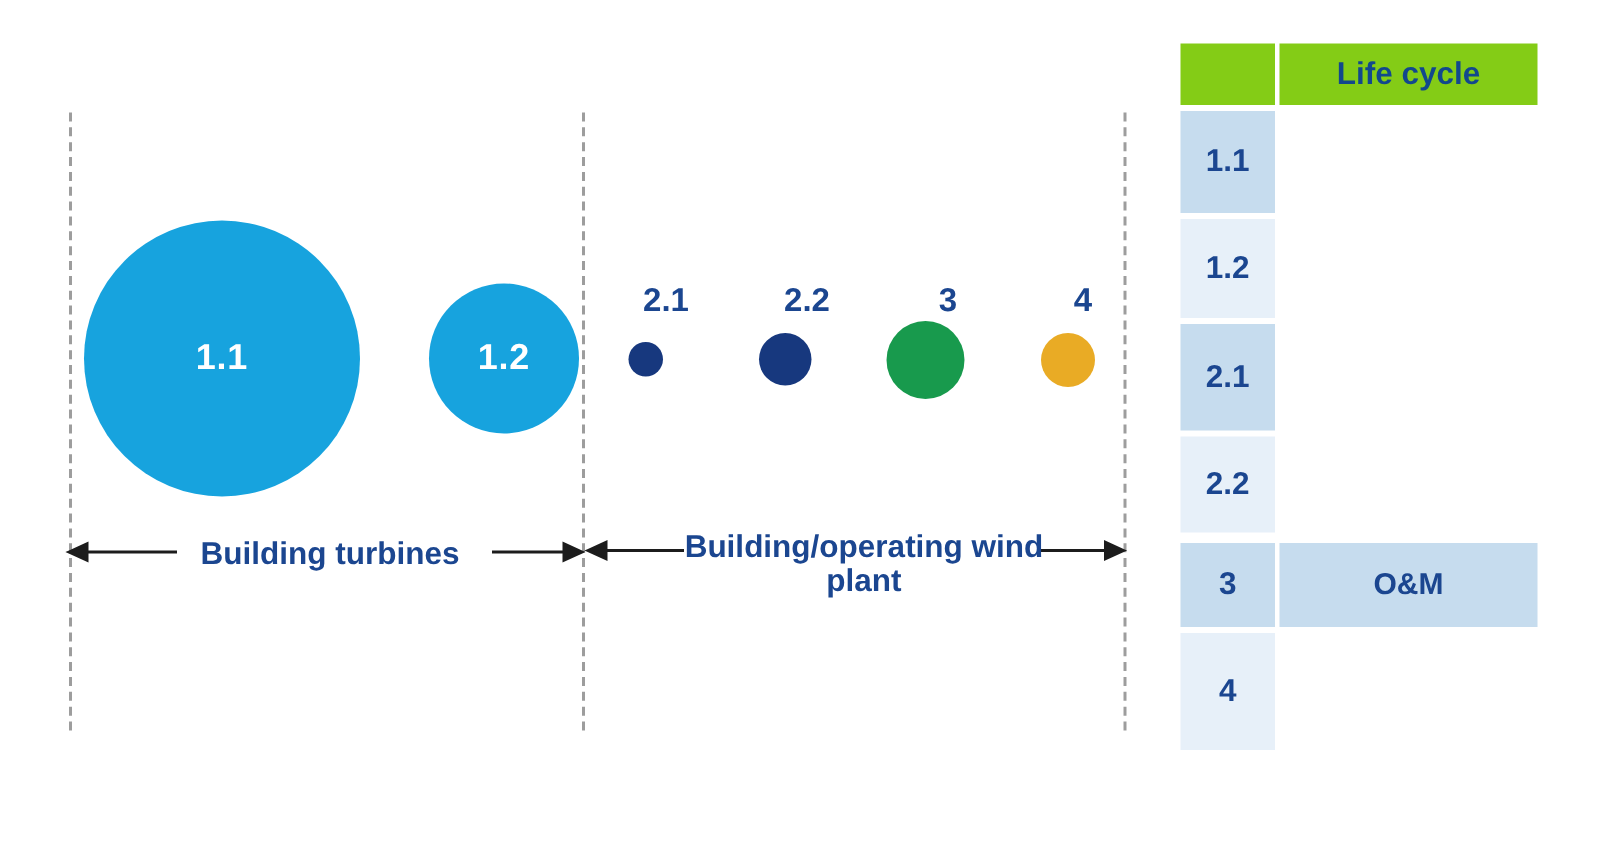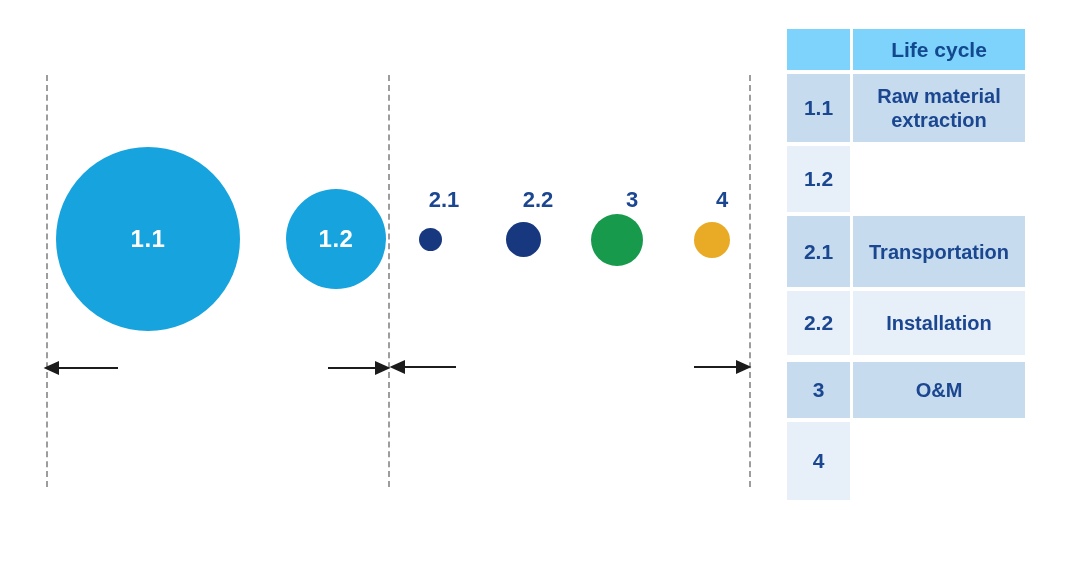--- a/index.html
+++ b/index.html
@@ -58,21 +58,21 @@
   
   .table { position: absolute; left: 787px; top: 29px; width: 238px; }
   .trow { position: absolute; left: 0; width: 238px; display: flex; }
   .cell {
     display: flex; align-items: center; justify-content: center;
     color: #1b4690; font-weight: bold; text-align: center;
   }
   .c1 { width: 63px; margin-right: 3px; font-size: 21px; }
   .c2 { flex: 1; font-size: 20px; line-height: 24px; padding: 0 8px; }
   .hdr  { top: 0;   height: 41px; }
-  .hdr .cell { background: #7dd3fc; }
+  .hdr .cell { background: #84cc16; }
   .hdr .c2 { color: #12488d; font-size: 21px; }
   .r0 { top: 45px;  height: 68px; }
   .r1 { top: 117px; height: 66px; }
   .r2 { top: 187px; height: 71px; }
   .r3 { top: 262px; height: 64px; }
   .r4 { top: 333px; height: 56px; }
   .r5 { top: 393px; height: 78px; }
   .shade-dark .cell  { background: #c6dcee; }
   .shade-light .cell { background: #e7f0f9; }
 
@@ -113,40 +113,39 @@
       <polygon points="46,368 58,362.5 58,373.5"></polygon>
       <line x1="328" y1="368" x2="377" y2="368"></line>
       <polygon points="388,368 376,362.5 376,373.5"></polygon>
       <line x1="402" y1="367" x2="456" y2="367"></line>
       <polygon points="392,367 404,361.5 404,372.5"></polygon>
       <line x1="694" y1="367" x2="738" y2="367"></line>
       <polygon points="749,367 737,361.5 737,372.5"></polygon>
     </g>
   </svg>
 
+  <div class="section-label sl1">Building turbines</div>
+  <div class="section-label sl2">Building/operating wind plant</div>
 
   <div class="table">
     <div class="trow hdr">
       <div class="cell c1"></div>
       <div class="cell c2">Life cycle</div>
     </div>
     <div class="trow r0 shade-dark">
       <div class="cell c1">1.1</div>
-      <div class="cell c2">Raw material extraction</div>
     </div>
     <div class="trow r1 shade-light">
       <div class="cell c1">1.2</div>
     </div>
     <div class="trow r2 shade-dark">
       <div class="cell c1">2.1</div>
-      <div class="cell c2">Transportation</div>
     </div>
     <div class="trow r3 shade-light">
       <div class="cell c1">2.2</div>
-      <div class="cell c2">Installation</div>
     </div>
     <div class="trow r4 shade-dark">
       <div class="cell c1">3</div>
       <div class="cell c2">O&amp;M</div>
     </div>
     <div class="trow r5 shade-light">
       <div class="cell c1">4</div>
     </div>
   </div>
 

